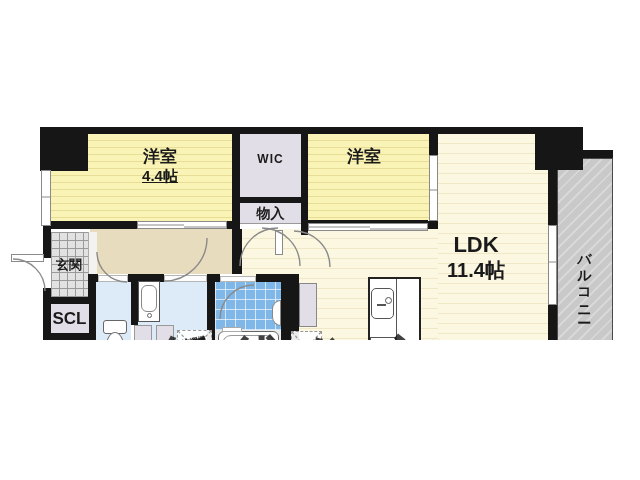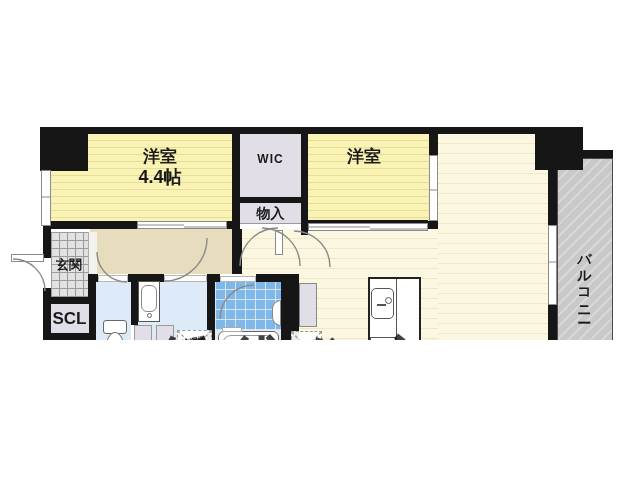--- a/index.html
+++ b/index.html
@@ -133,30 +133,34 @@
       <path d="M178,331 L211,365 M211,331 L178,365"></path>
       <path d="M292,332 L321,365 M321,332 L292,365"></path>
     </g>
     <g stroke="#8a8a8a" stroke-width="1" fill="none">
       <path d="M42,197 h8 M430,190 h7 M549,262 h7 M137,225 h47 M184,227 h43 M308,227 h62 M370,229 h58"></path>
     </g>
   </svg>
 
   <div class="lbl" style="left:95px;top:147px;width:130px;font-size:17px;">
     <div>洋室</div>
-    <div style="font-size:18px;">4.4帖</div>
+    <div style="font-size:15px;text-decoration:underline;">4.4帖</div>
   </div>
   <div class="lbl" style="left:240px;top:152px;width:61px;font-size:12px;letter-spacing:1px;">
     <span>WIC</span>
   </div>
   <div class="lbl" style="left:240px;top:205px;width:61px;font-size:14px;">
     <span>物入</span>
   </div>
   <div class="lbl" style="left:300px;top:147px;width:128px;font-size:17px;">
     <div>洋室</div>
+  </div>
+  <div class="lbl" style="left:400px;top:232px;width:152px;font-size:22px;">
+    <div>LDK</div>
+    <div style="font-size:20px;">11.4帖</div>
   </div>
   <div class="lbl" style="left:48px;top:257px;width:42px;font-size:13px;">
     <span>玄関</span>
   </div>
   <div class="lbl" style="left:43px;top:309px;width:53px;font-size:17px;font-weight:700;">
     <span>SCL</span>
   </div>
   <div class="lbl vtext" style="left:576px;top:228px;height:104px;font-size:14px;font-weight:600;letter-spacing:2px;">
     <span>バルコニー</span>
   </div>

